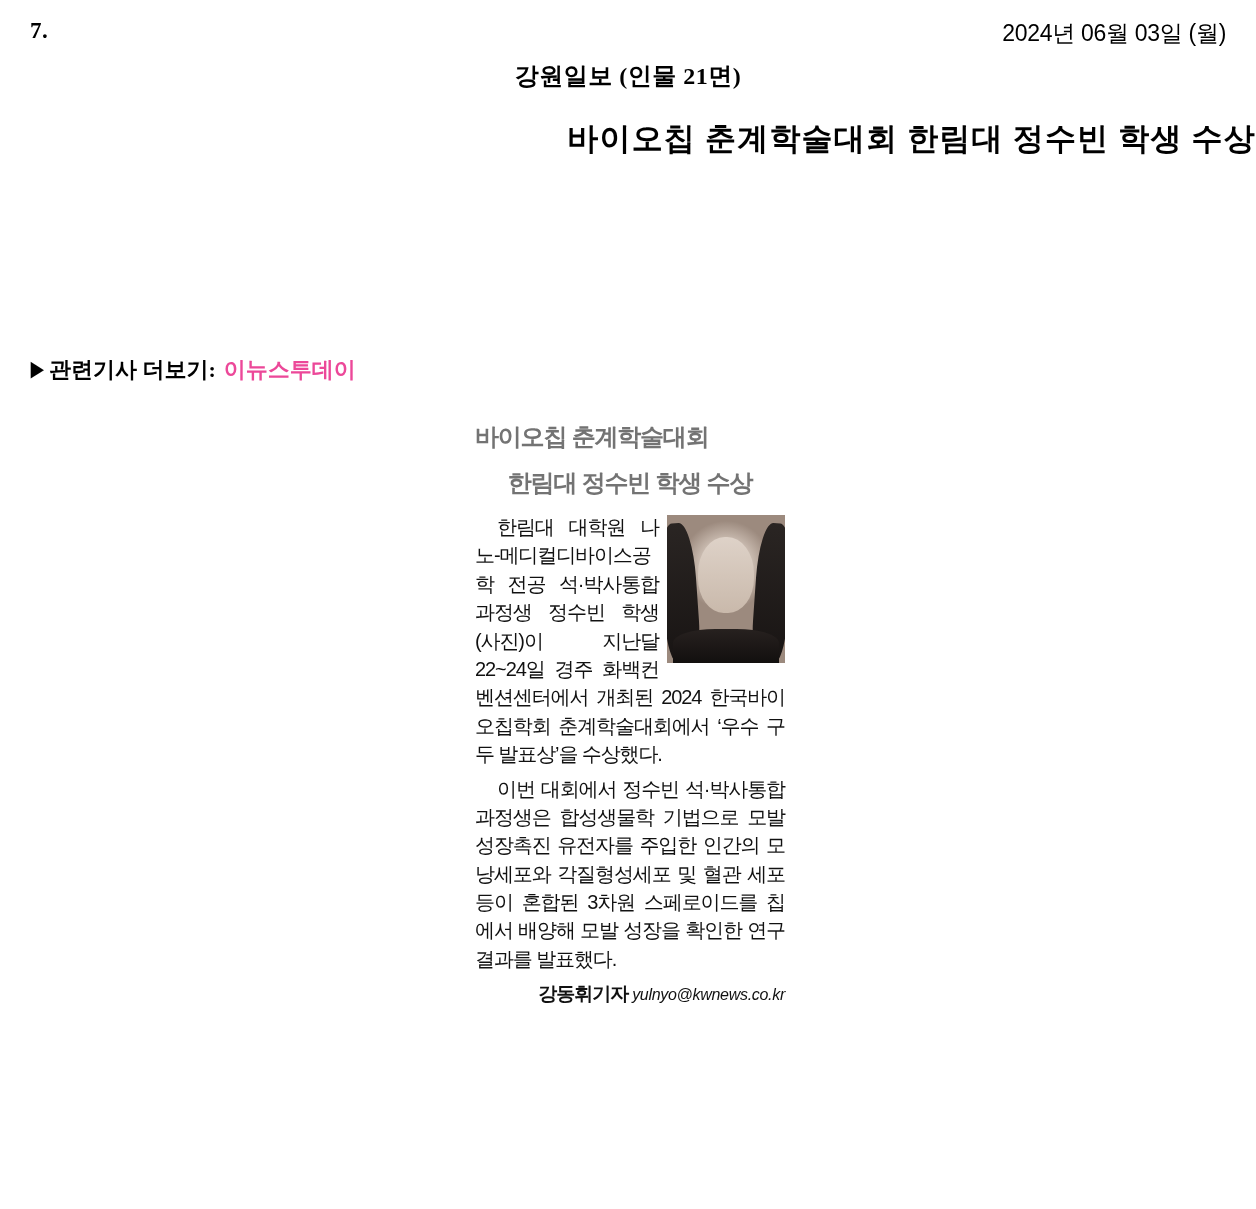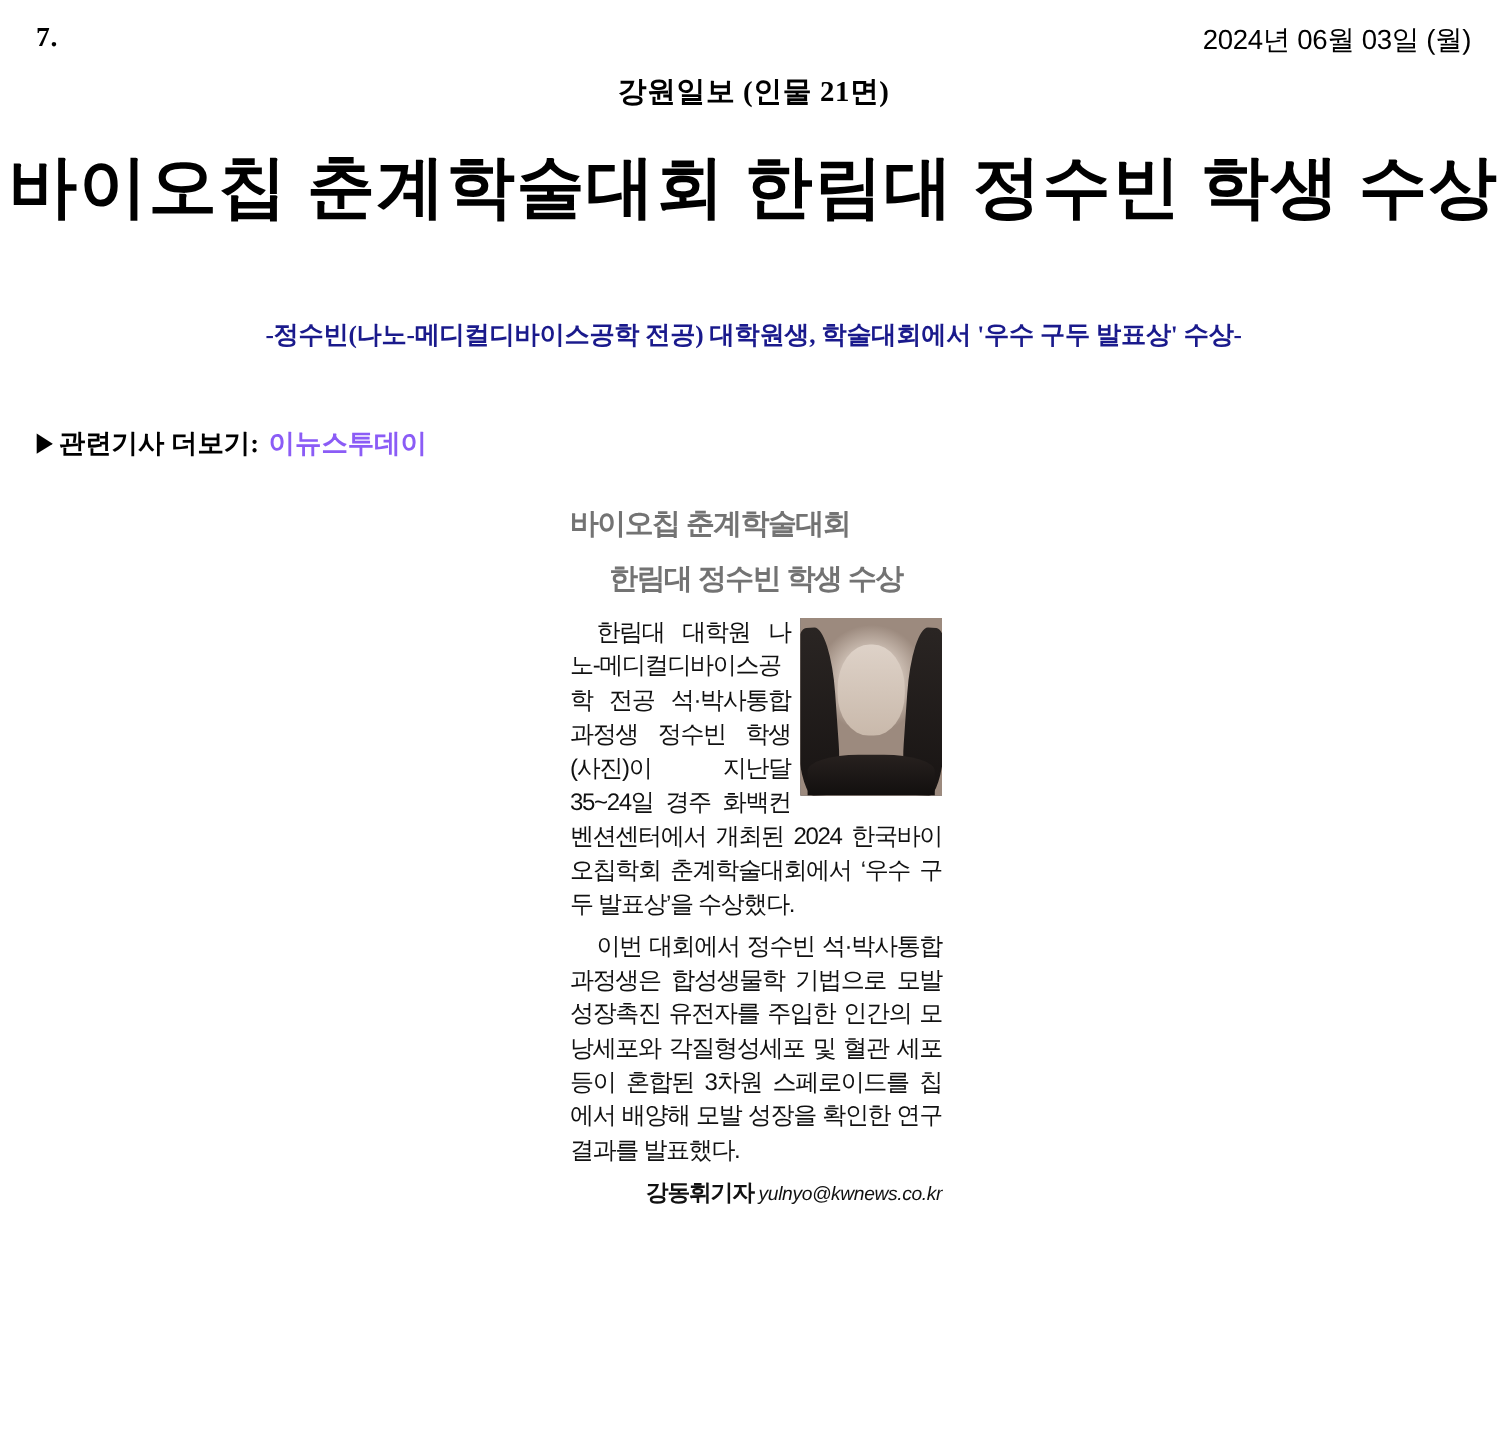--- a/index.html
+++ b/index.html
@@ -57,23 +57,23 @@
     font-family: "Liberation Serif", serif;
     font-size: 24px;
     font-weight: 700;
     letter-spacing: 0.5px;
   }
   .main-headline {
     position: absolute;
     top: 118px;
     left: 0;
     width: 100%;
-    text-align: center;
-    font-family: "Liberation Serif", serif;
-    font-size: 57px;
+    text-align: right;
+    font-family: "Liberation Serif", serif;
+    font-size: 31px;
     font-weight: 700;
     letter-spacing: 1.2px;
     white-space: nowrap;
   }
 
   .sub-headline {
     position: absolute;
     top: 265px;
     left: 0;
     width: 100%;
@@ -96,21 +96,21 @@
     display: flex;
     align-items: baseline;
     gap: 0px;
   }
   .related-arrow {
     font-size: 19px;
     line-height: 1;
     margin-right: 2px;
   }
   .related-link {
-    color: #8b5cf6;
+    color: #ec4899;
     margin-left: 8px;
     text-decoration: none;
   }
 
   
   .article-clip {
     position: absolute;
     top: 425px;
     left: 475px;
     width: 310px;
@@ -209,40 +209,39 @@
 
   <div class="header-row">
     <div class="page-number">7.</div>
     <div class="date-label">2024년 06월 03일 (월)</div>
   </div>
 
   <div class="source-line">강원일보 (인물 21면)</div>
 
   <div class="main-headline">바이오칩 춘계학술대회 한림대 정수빈 학생 수상</div>
 
-  <div class="sub-headline">-정수빈(나노-메디컬디바이스공학 전공) 대학원생, 학술대회에서 '우수 구두 발표상' 수상-</div>
 
   <div class="related-line">
     <span class="related-arrow">▶</span>
     <span>관련기사 더보기:</span>
     <a class="related-link" href="#">이뉴스투데이</a>
   </div>
 
   <div class="article-clip">
     <div class="art-title">바이오칩 춘계학술대회</div>
     <div class="art-title second">한림대 정수빈 학생 수상</div>
 
     <div class="art-body clearfix">
       <div class="art-photo">
         <div class="hair-left"></div>
         <div class="hair-right"></div>
         <div class="face"></div>
         <div class="body"></div>
       </div>
-      <p style="margin:0 0 6px 0;"><span class="indent"></span><span>한림대 대학원 나노-메디컬디바이스공학 전공 석·박사통합과정생 정수빈 학생(사진)이 지난달 35~24일 경주 화백컨벤션센터에서 개최된 2024 한국바이오칩학회 춘계학술대회에서 ‘우수 구두 발표상’을 수상했다.</span></p>
+      <p style="margin:0 0 6px 0;"><span class="indent"></span><span>한림대 대학원 나노-메디컬디바이스공학 전공 석·박사통합과정생 정수빈 학생(사진)이 지난달 22~24일 경주 화백컨벤션센터에서 개최된 2024 한국바이오칩학회 춘계학술대회에서 ‘우수 구두 발표상’을 수상했다.</span></p>
       <p style="margin:0;"><span class="indent"></span><span>이번 대회에서 정수빈 석·박사통합과정생은 합성생물학 기법으로 모발성장촉진 유전자를 주입한 인간의 모낭세포와 각질형성세포 및 혈관 세포 등이 혼합된 3차원 스페로이드를 칩에서 배양해 모발 성장을 확인한 연구결과를 발표했다.</span></p>
     </div>
 
     <div class="byline">
       <span class="reporter">강동휘기자</span><span class="email">yulnyo@kwnews.co.kr</span>
     </div>
   </div>
 
 </div>
 

